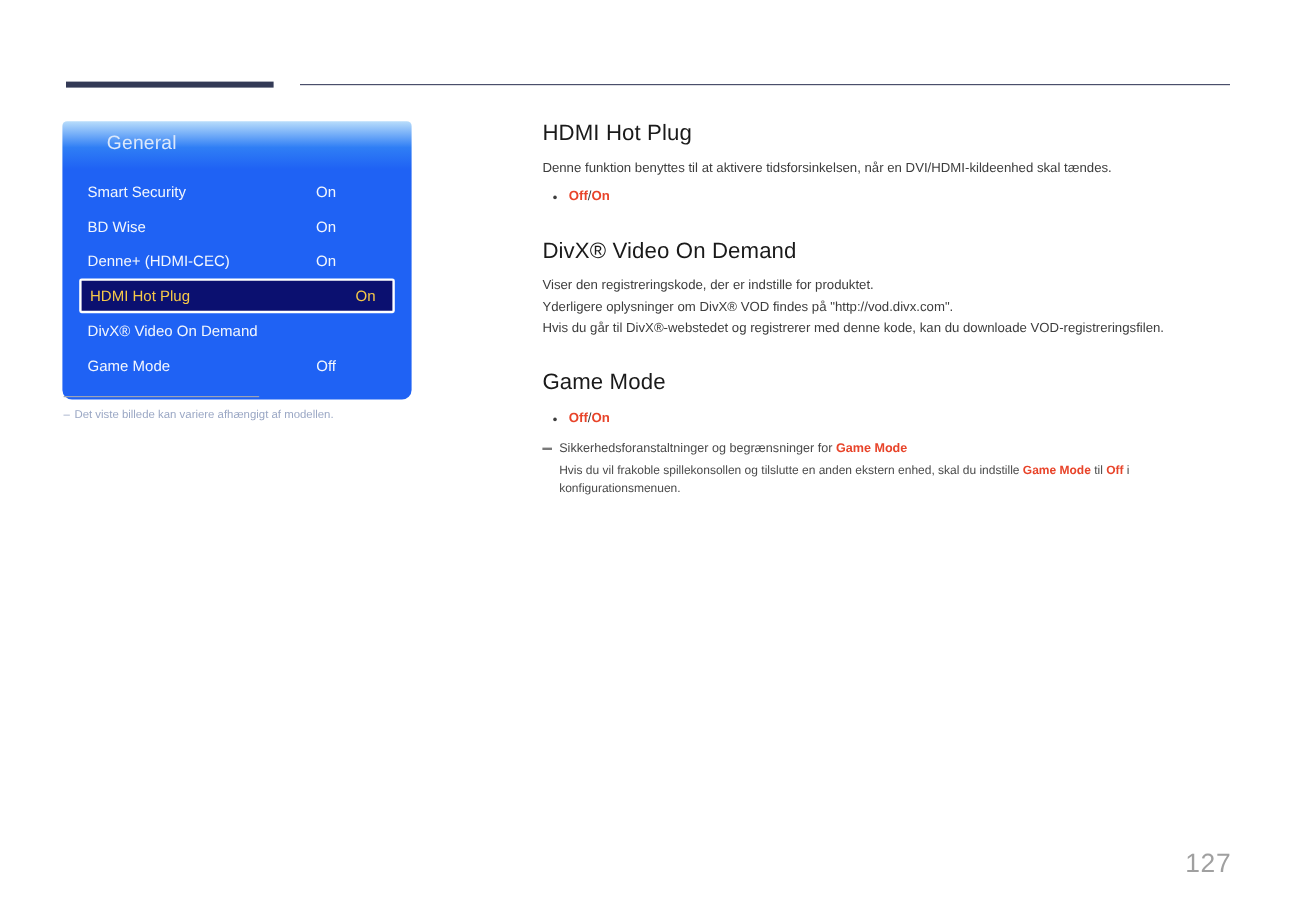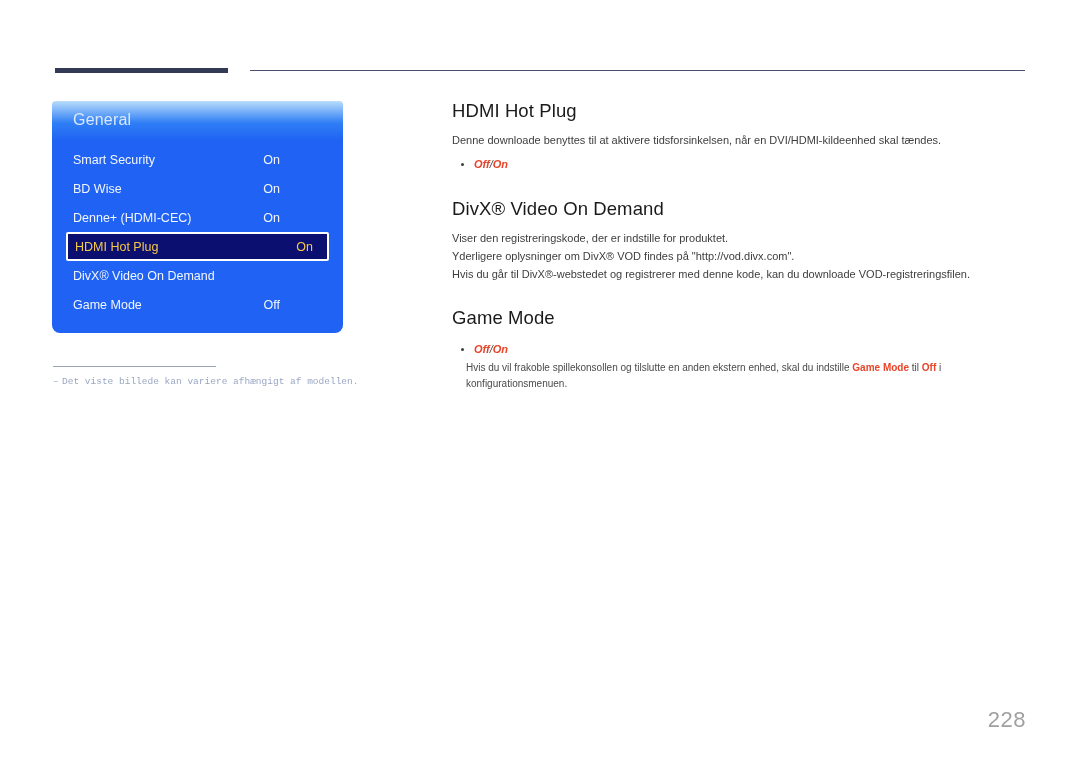--- a/index.html
+++ b/index.html
@@ -47,21 +47,21 @@
     width: 291px;
     height: 232px;
     border-radius: 4px 4px 8px 8px;
     background:
       linear-gradient(to bottom, #b9ddfb 0px, #2f7ef5 22px, #1f62f4 40px, #1f62f4 100%);
     box-sizing: border-box;
     overflow: hidden;
   }
   .osd-title {
     position: absolute;
-    left: 21px;
+    left: 37px;
     top: 10px;
     font-size: 16px;
     color: #dbe8fb;
     letter-spacing: .2px;
   }
   .osd-rows {
     position: absolute;
     left: 0;
     top: 44px;
     width: 256px;
@@ -103,23 +103,22 @@
   }
   .osd-row.selected .osd-value {
     right: 14px;
     color: #f7c948;
   }
 
   
   .caption-block {
     position: absolute;
     left: 53px;
-    top: 366px;
+    top: 330px;
     width: 330px;
-    font-family: Liberation Mono, monospace;
   }
   .caption-rule {
     width: 163px;
     height: 1px;
     background: #9aa3b8;
     margin-bottom: 9px;
   }
   .caption-line {
     font-size: 9.5px;
     color: #9aa7c4;
@@ -160,21 +159,20 @@
     margin: 5px 0 0 0;
     padding: 0;
   }
   ul.opt-list li {
     position: relative;
     padding-left: 22px;
     font-size: 11px;
     line-height: 1.7;
     color: #e8442a;
     font-weight: bold;
-    font-style: italic;
   }
   ul.opt-list li::before {
     content: "";
     position: absolute;
     left: 9px;
     top: 8px;
     width: 3px;
     height: 3px;
     border-radius: 50%;
     background: #3d3d3d;
@@ -267,39 +265,40 @@
   <div class="caption-line">
     <span class="caption-dash">–</span><span>Det viste billede kan variere afhængigt af modellen.</span>
   </div>
 </div>
 
 <div class="content">
 
   <section class="sec">
     <h2 class="sec-title">HDMI Hot Plug</h2>
     <div class="sec-body">
-      <p>Denne downloade benyttes til at aktivere tidsforsinkelsen, når en DVI/HDMI-kildeenhed skal tændes.</p>
+      <p>Denne funktion benyttes til at aktivere tidsforsinkelsen, når en DVI/HDMI-kildeenhed skal tændes.</p>
     </div>
     <ul class="opt-list">
       <li><span>Off</span><span class="slash">/</span><span>On</span></li>
     </ul>
   </section>
 
   <section class="sec">
     <h2 class="sec-title">DivX® Video On Demand</h2>
     <div class="sec-body">
       <p>Viser den registreringskode, der er indstille for produktet.</p>
       <p>Yderligere oplysninger om DivX® VOD findes på "http://vod.divx.com".</p>
       <p>Hvis du går til DivX®-webstedet og registrerer med denne kode, kan du downloade VOD-registreringsfilen.</p>
     </div>
   </section>
 
   <section class="sec">
     <h2 class="sec-title">Game Mode</h2>
     <ul class="opt-list">
       <li><span>Off</span><span class="slash">/</span><span>On</span></li>
     </ul>
+    <div class="note"><span>Sikkerhedsforanstaltninger og begrænsninger for </span><span class="hl">Game Mode</span></div>
     <div class="note-sub"><span>Hvis du vil frakoble spillekonsollen og tilslutte en anden ekstern enhed, skal du indstille </span><span class="hl">Game Mode</span><span> til </span><span class="hl">Off</span><span> i konfigurationsmenuen.</span></div>
   </section>
 
 </div>
 
-<div class="page-number">228</div>
+<div class="page-number">127</div>
 
 </body></html>

